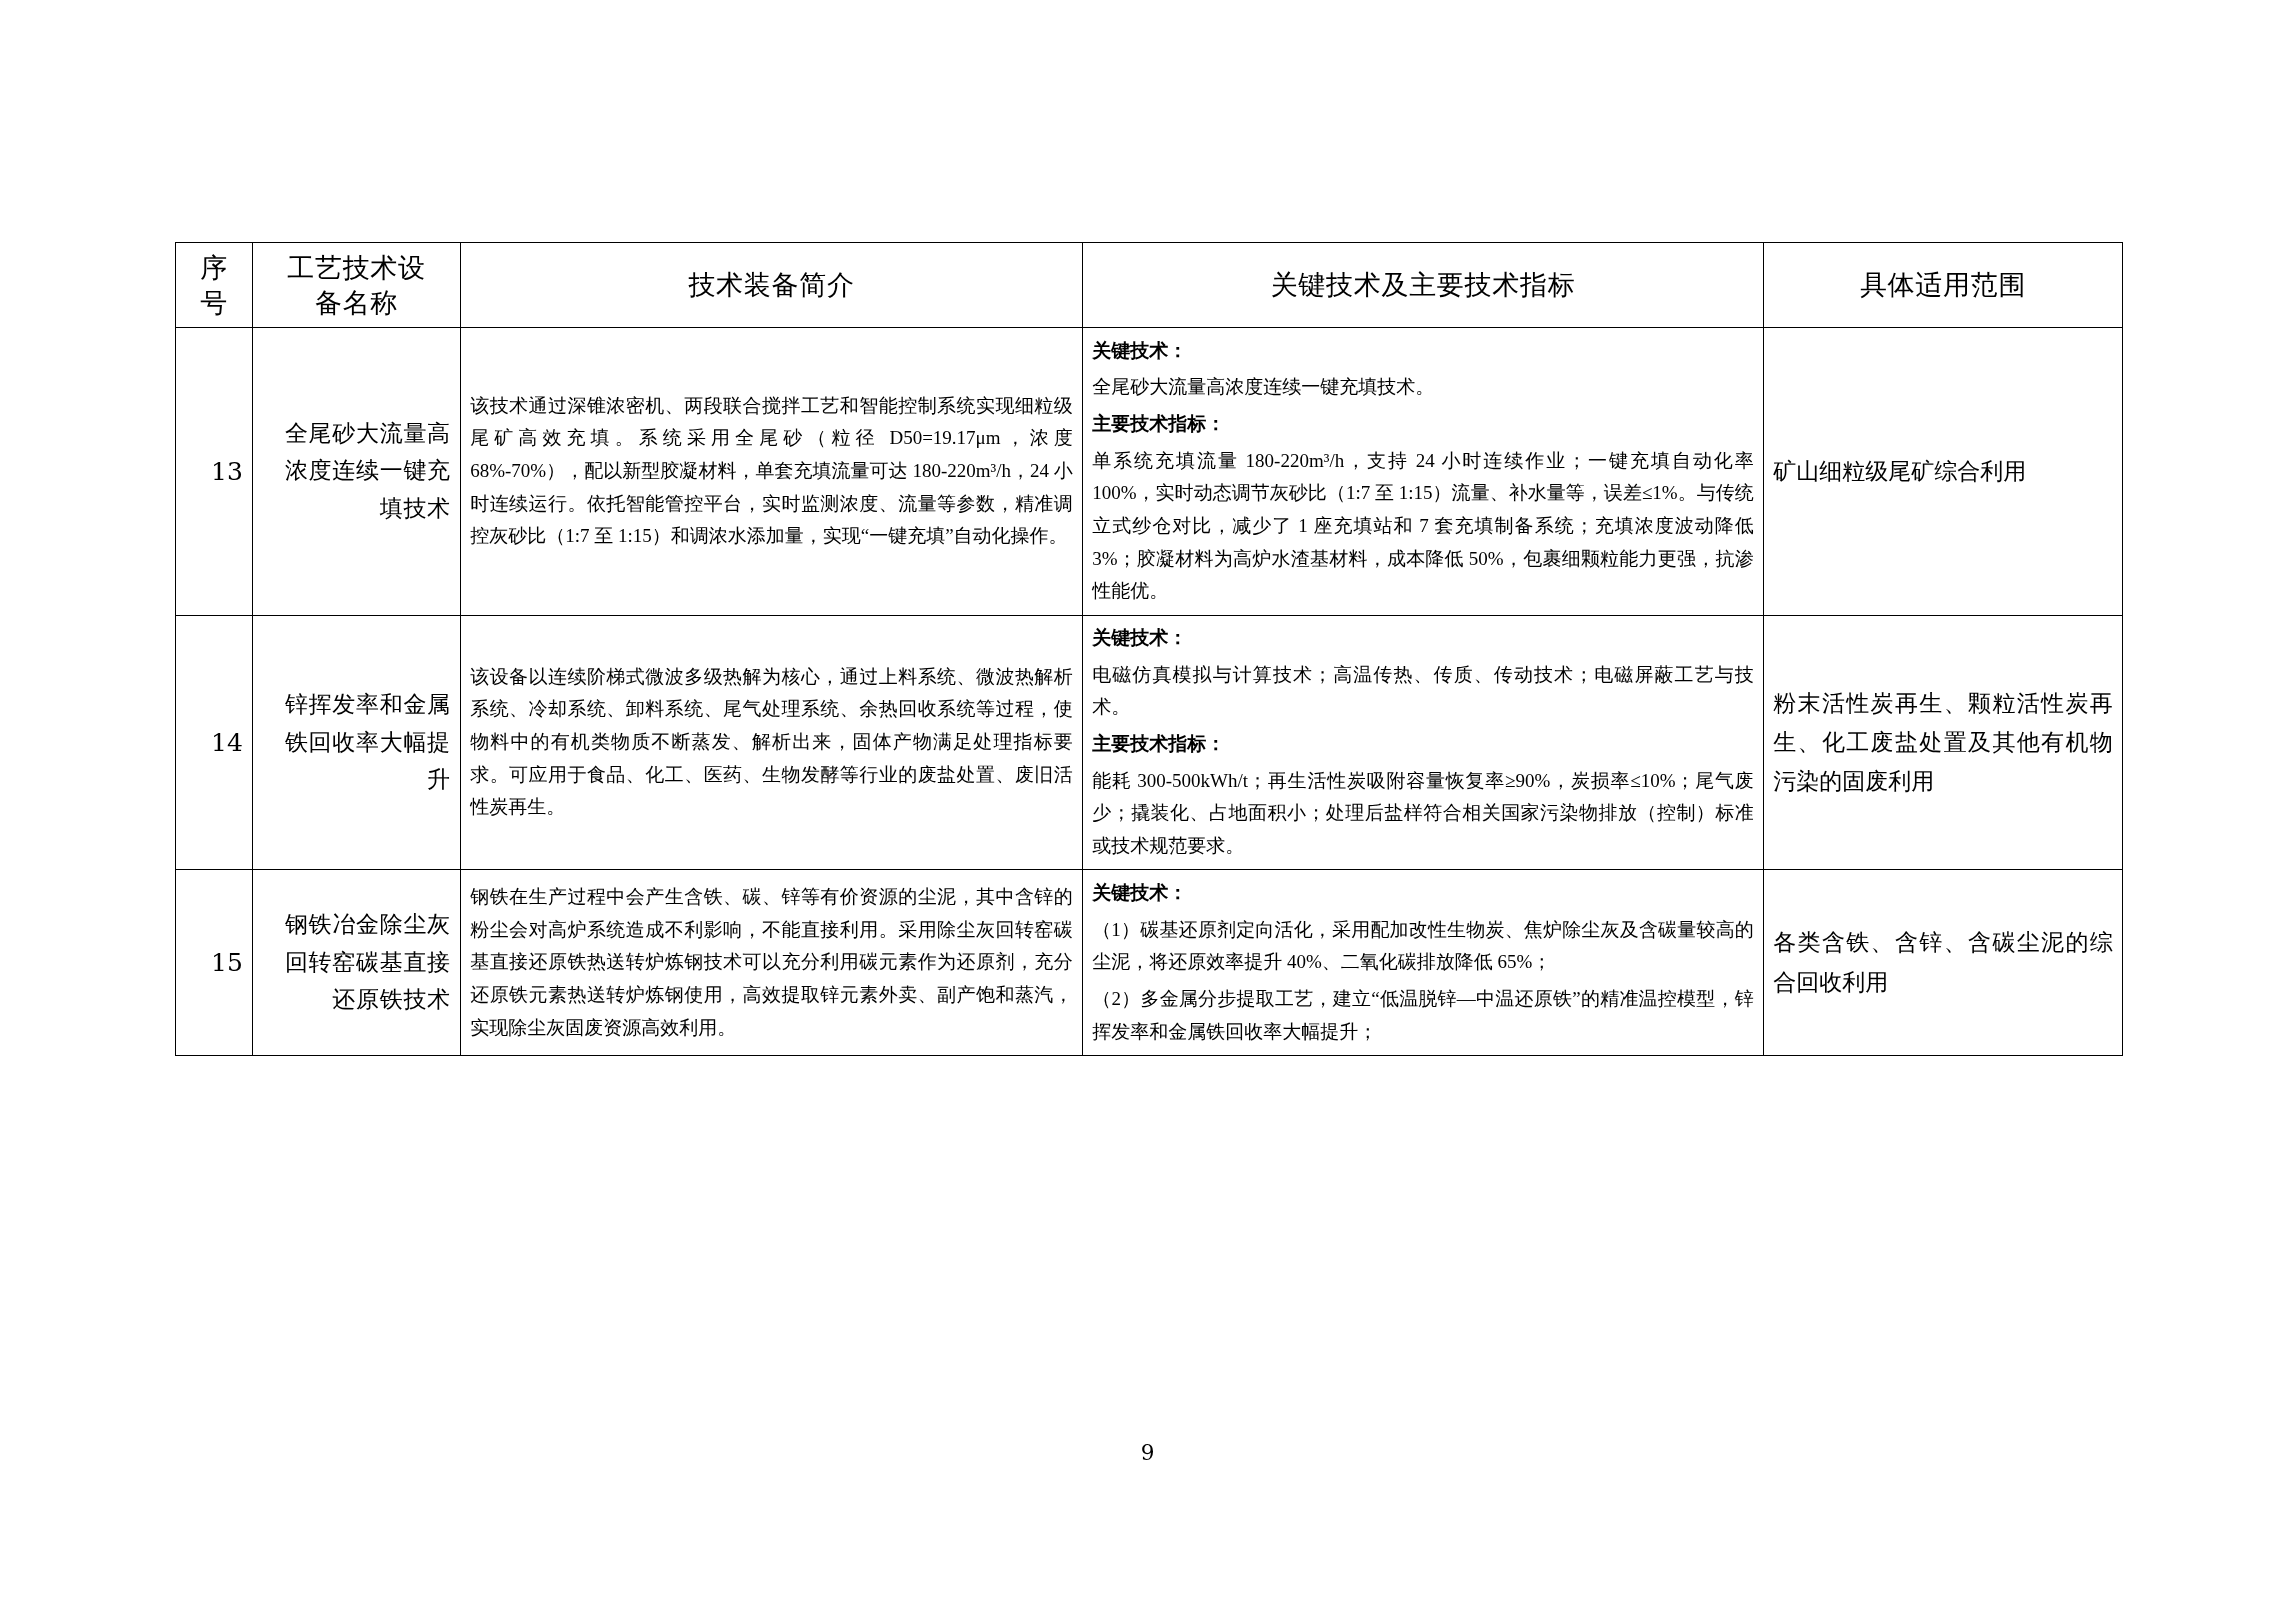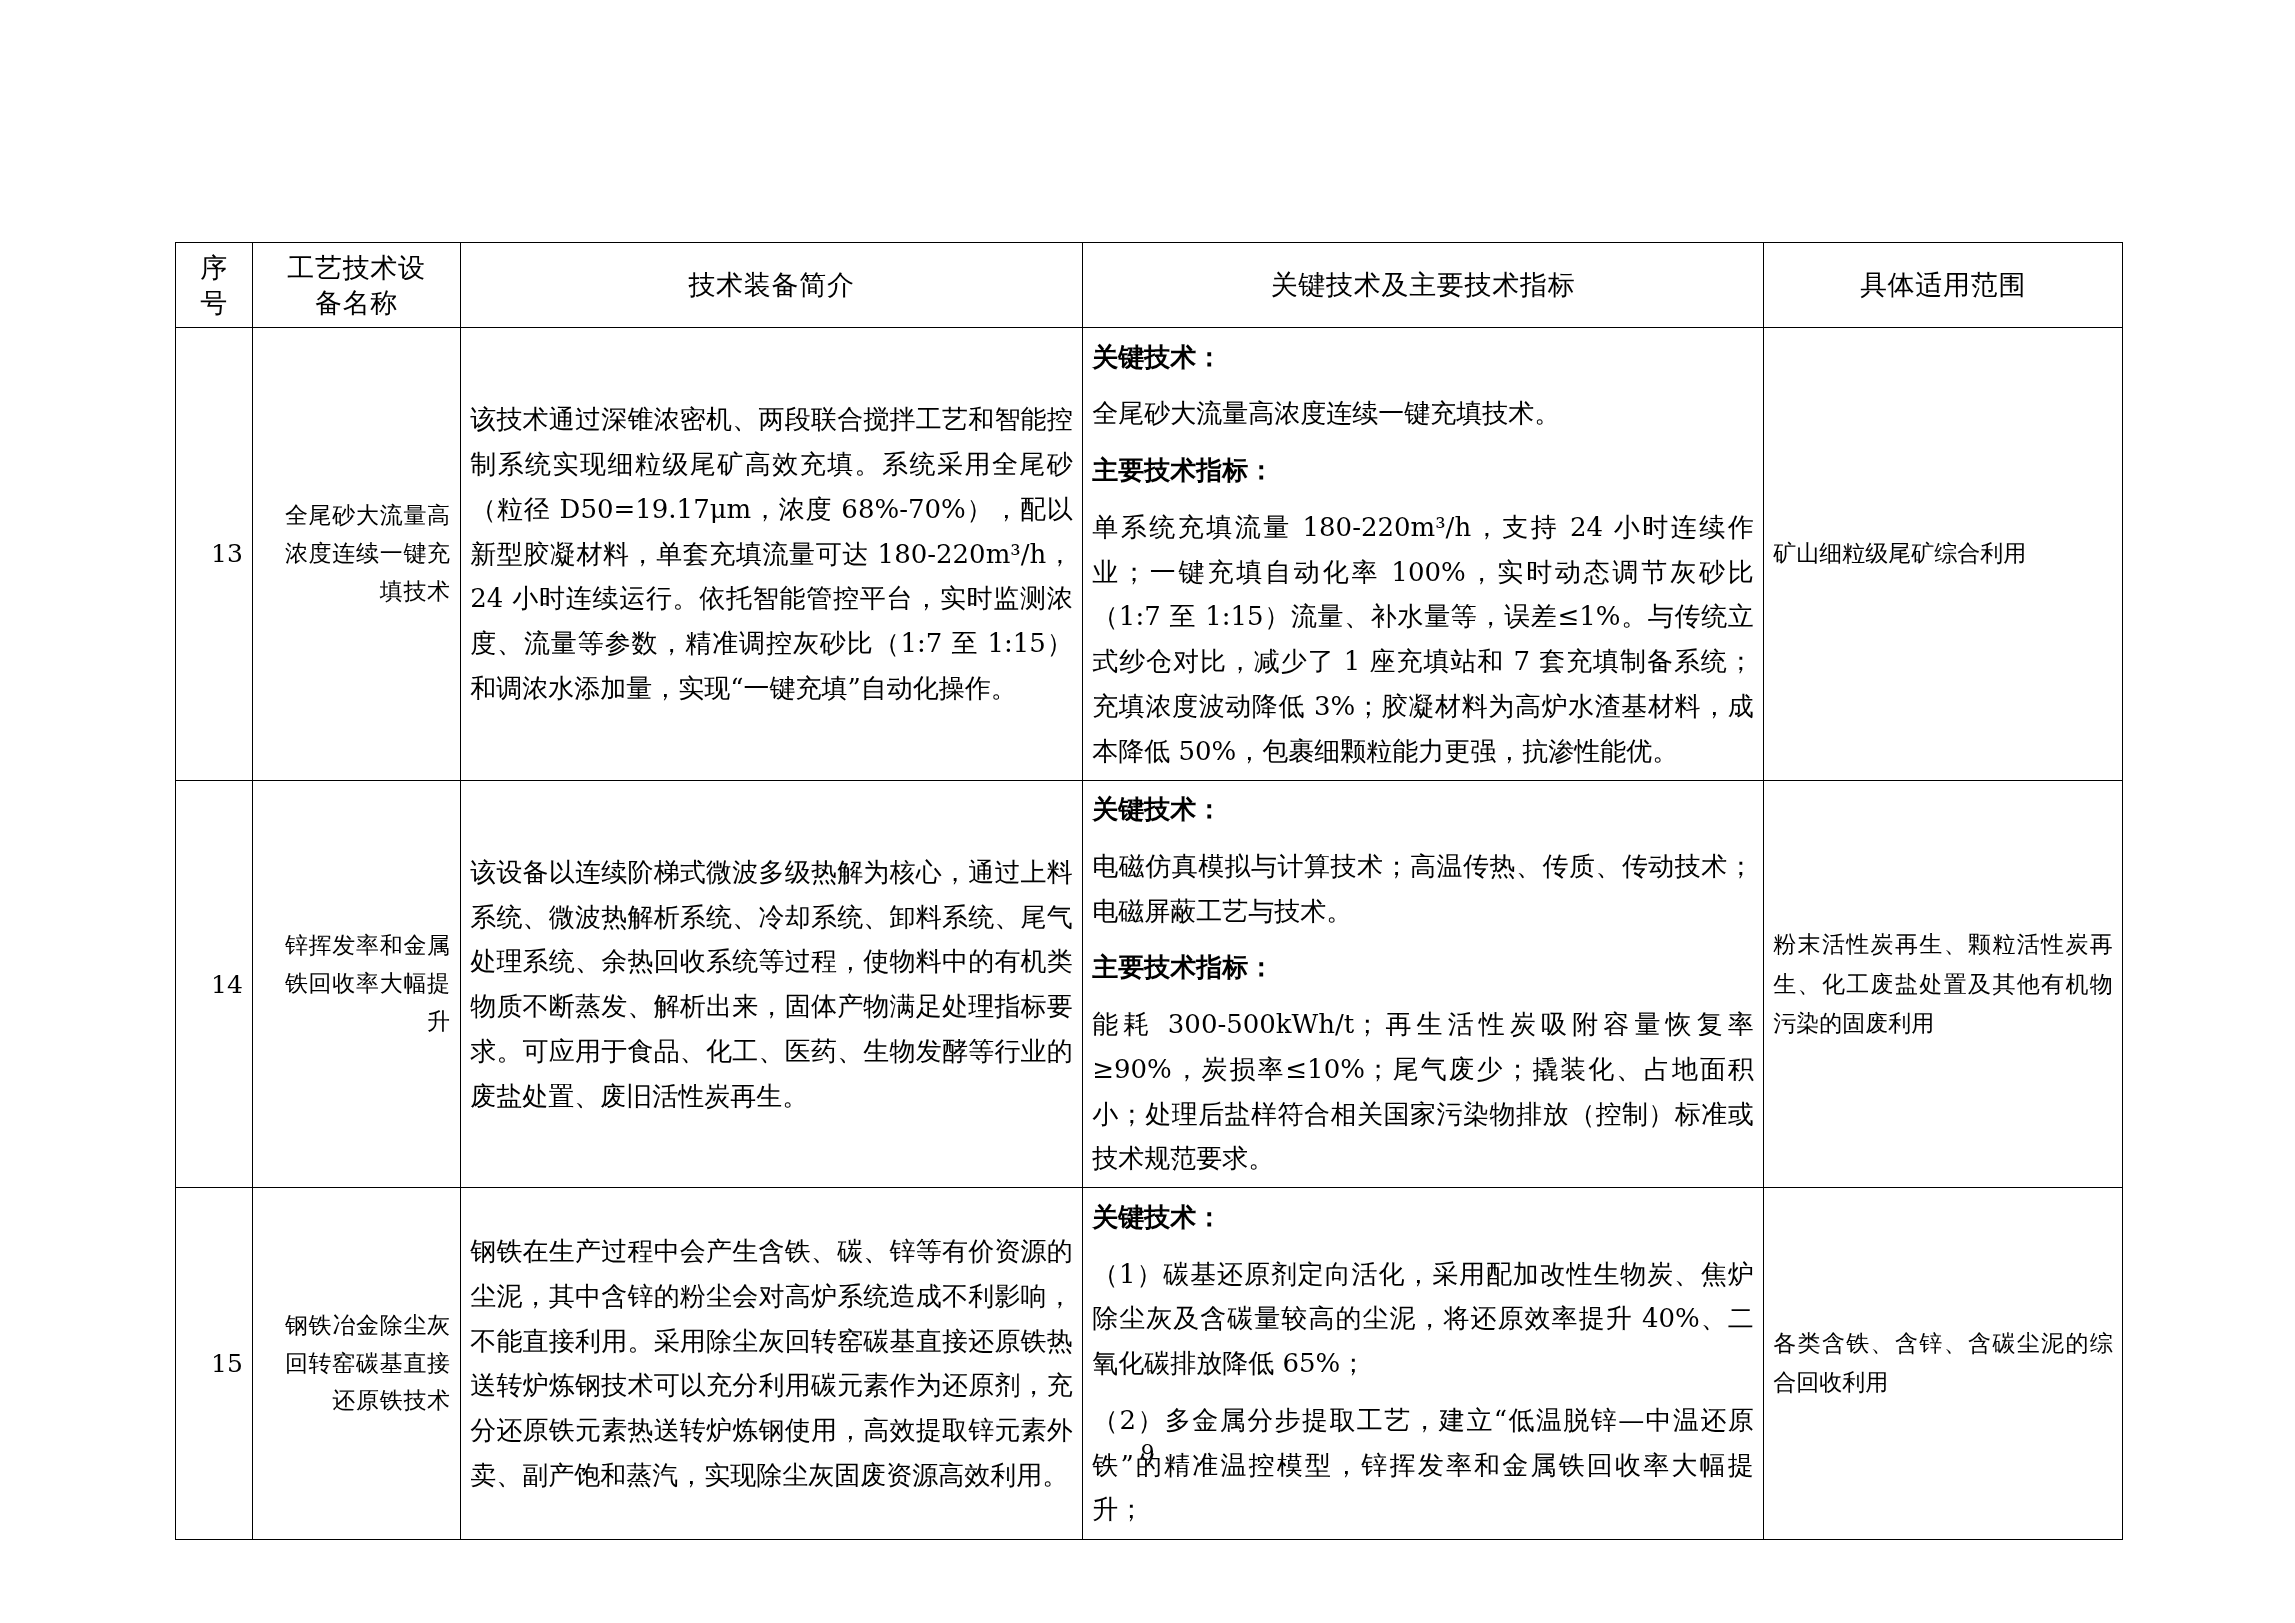--- a/index.html
+++ b/index.html
@@ -63,43 +63,44 @@
     text-align: right;
     font-size: 23px;
     line-height: 1.65;
     letter-spacing: 0.7px;
     padding-left: 17px;
     padding-right: 17px;
   }
   td.cell-intro, td.cell-key {
     text-align: justify;
     text-justify: inter-ideograph;
-    font-size: 26px;
+    font-size: 19px;
     line-height: 1.72;
     vertical-align: top;
     padding-top: 14.4px;
     padding-bottom: 14.4px;
+    font-family: Liberation Serif, serif;
   }
   td.cell-scope {
     text-align: justify;
     text-justify: inter-ideograph;
     font-size: 23px;
     line-height: 1.7;
     padding-left: 14.4px;
     padding-right: 14.4px;
     vertical-align: middle;
   }
   .sub-head {
     font-weight: bold;
   }
   .para {
     margin: 0;
   }
   .para + .para {
-    margin-top: 12px;
+    margin-top: 4px;
   }
   .page-number {
     position: absolute;
     left: 0;
     top: 1440px;
     width: 2295px;
     text-align: center;
     font-size: 21.6px;
     font-family: "DejaVu Serif", "Liberation Serif", serif;
   }

